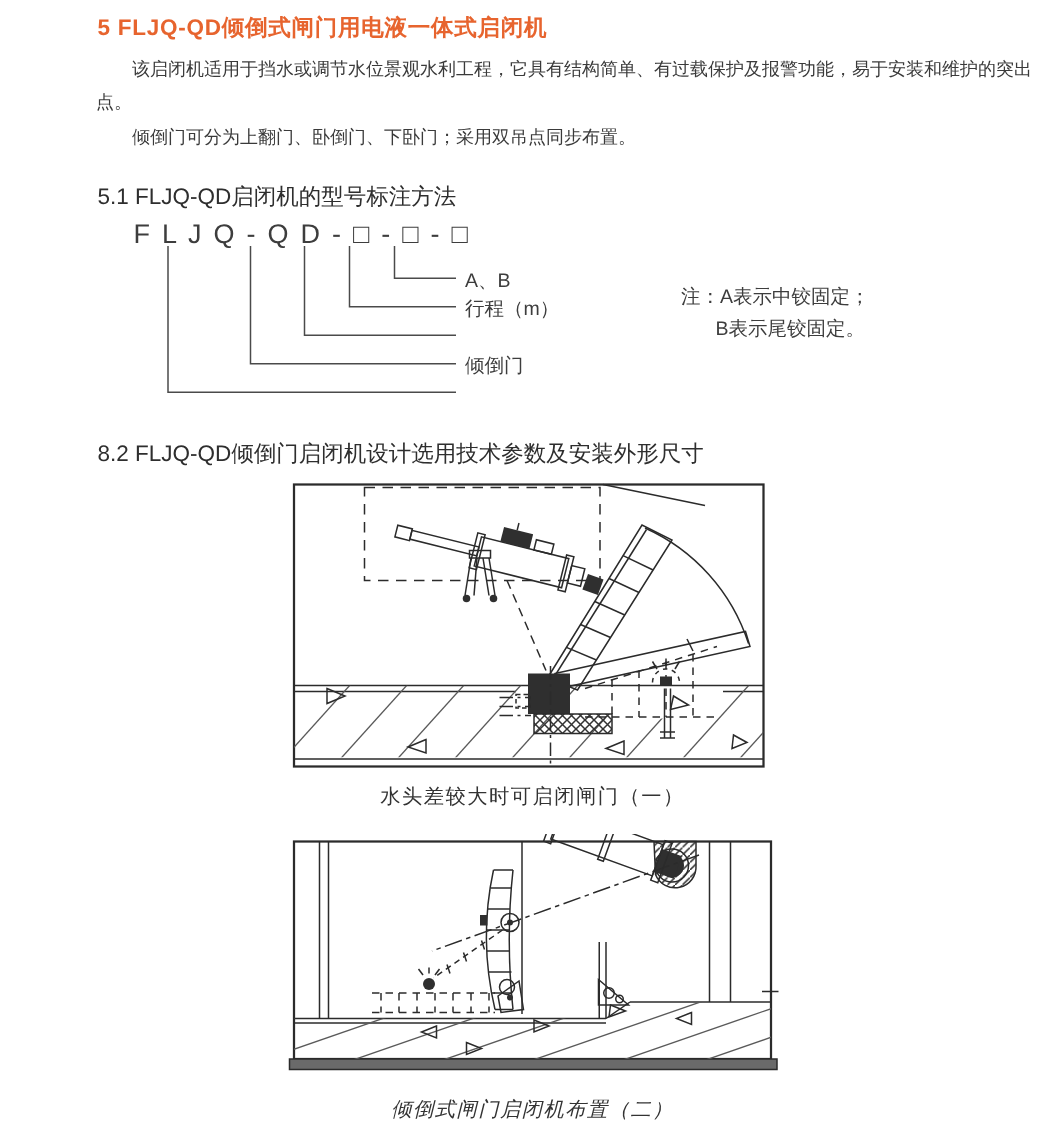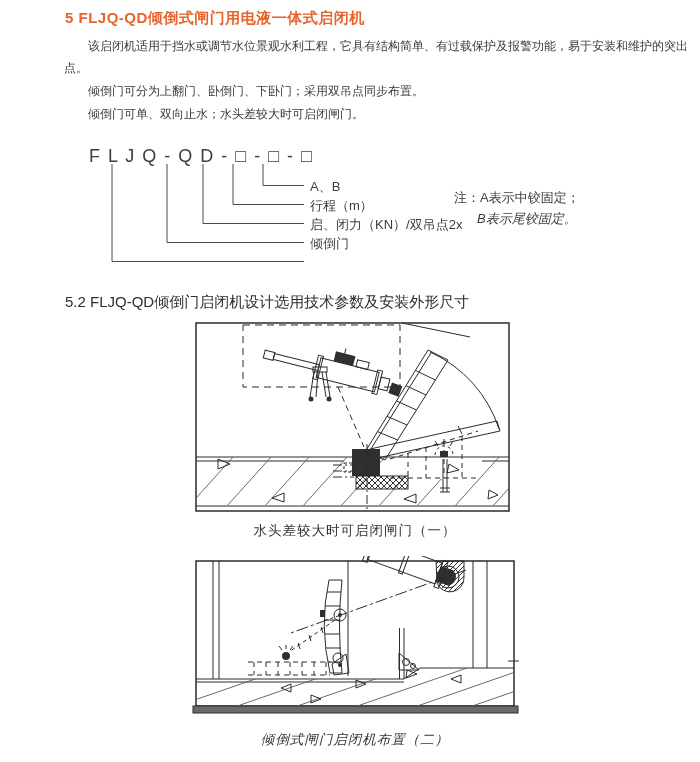--- a/index.html
+++ b/index.html
@@ -23,45 +23,44 @@
 </head>
 <body>
 
 <div class="page">
 
   <div class="abs h-main">5  FLJQ-QD倾倒式闸门用电液一体式启闭机</div>
 
   <div class="abs body-block">
     <p>该启闭机适用于挡水或调节水位景观水利工程，它具有结构简单、有过载保护及报警功能，易于安装和维护的突出点。</p>
     <p>倾倒门可分为上翻门、卧倒门、下卧门；采用双吊点同步布置。</p>
-    <p>倾倒门可单、双向止水；水头差较大时可启闭闸门。</p>
   </div>
 
+  <div class="abs h-sub" style="left:65px;top:122px;">5.1 FLJQ-QD启闭机的型号标注方法</div>
 
   <div class="abs model-code">F L J Q - Q D - □ - □ - □</div>
 
   <div class="abs note" style="left:454px;top:145px;">注：A表示中铰固定；</div>
-  <div class="abs note" style="left:477px;top:166px;font-style:italic;">B表示尾铰固定。</div>
+  <div class="abs note" style="left:477px;top:166px;">B表示尾铰固定。</div>
 
   <svg class="abs" style="left:0;top:140px;" width="700" height="145" viewBox="0 140 700 145">
     <g fill="none" stroke="#4a4a4a" stroke-width="1">
       <path d="M263 164 V185.5 H304"></path>
       <path d="M233 164 V204.5 H304"></path>
       <path d="M203 164 V223.5 H304"></path>
       <path d="M167 164 V242.5 H304"></path>
       <path d="M112 164 V261.5 H304"></path>
     </g>
   </svg>
 
   <div class="abs branch-label" style="top:178px;">A、B</div>
   <div class="abs branch-label" style="top:197px;">行程（m）</div>
-  <div class="abs branch-label" style="top:216px;">启、闭力（KN）/双吊点2x</div>
   <div class="abs branch-label" style="top:235px;">倾倒门</div>
 
-  <div class="abs h-sub" style="left:65px;top:293px;">5.2 FLJQ-QD倾倒门启闭机设计选用技术参数及安装外形尺寸</div>
+  <div class="abs h-sub" style="left:65px;top:293px;">8.2 FLJQ-QD倾倒门启闭机设计选用技术参数及安装外形尺寸</div>
 
   <svg class="abs" style="left:190px;top:318px;" width="325" height="198" viewBox="190 318 325 198">
     <defs>
       <pattern id="p-xh" width="6" height="6" patternUnits="userSpaceOnUse">
         <path d="M0,6 L6,0 M0,0 L6,6" stroke="#333" stroke-width="1" fill="none"></path>
       </pattern>
       <clipPath id="c1">
         <polygon points="196,457 389,457 389,479 478,479 478,457 509,457 509,505 196,505"></polygon>
       </clipPath>
     </defs>

